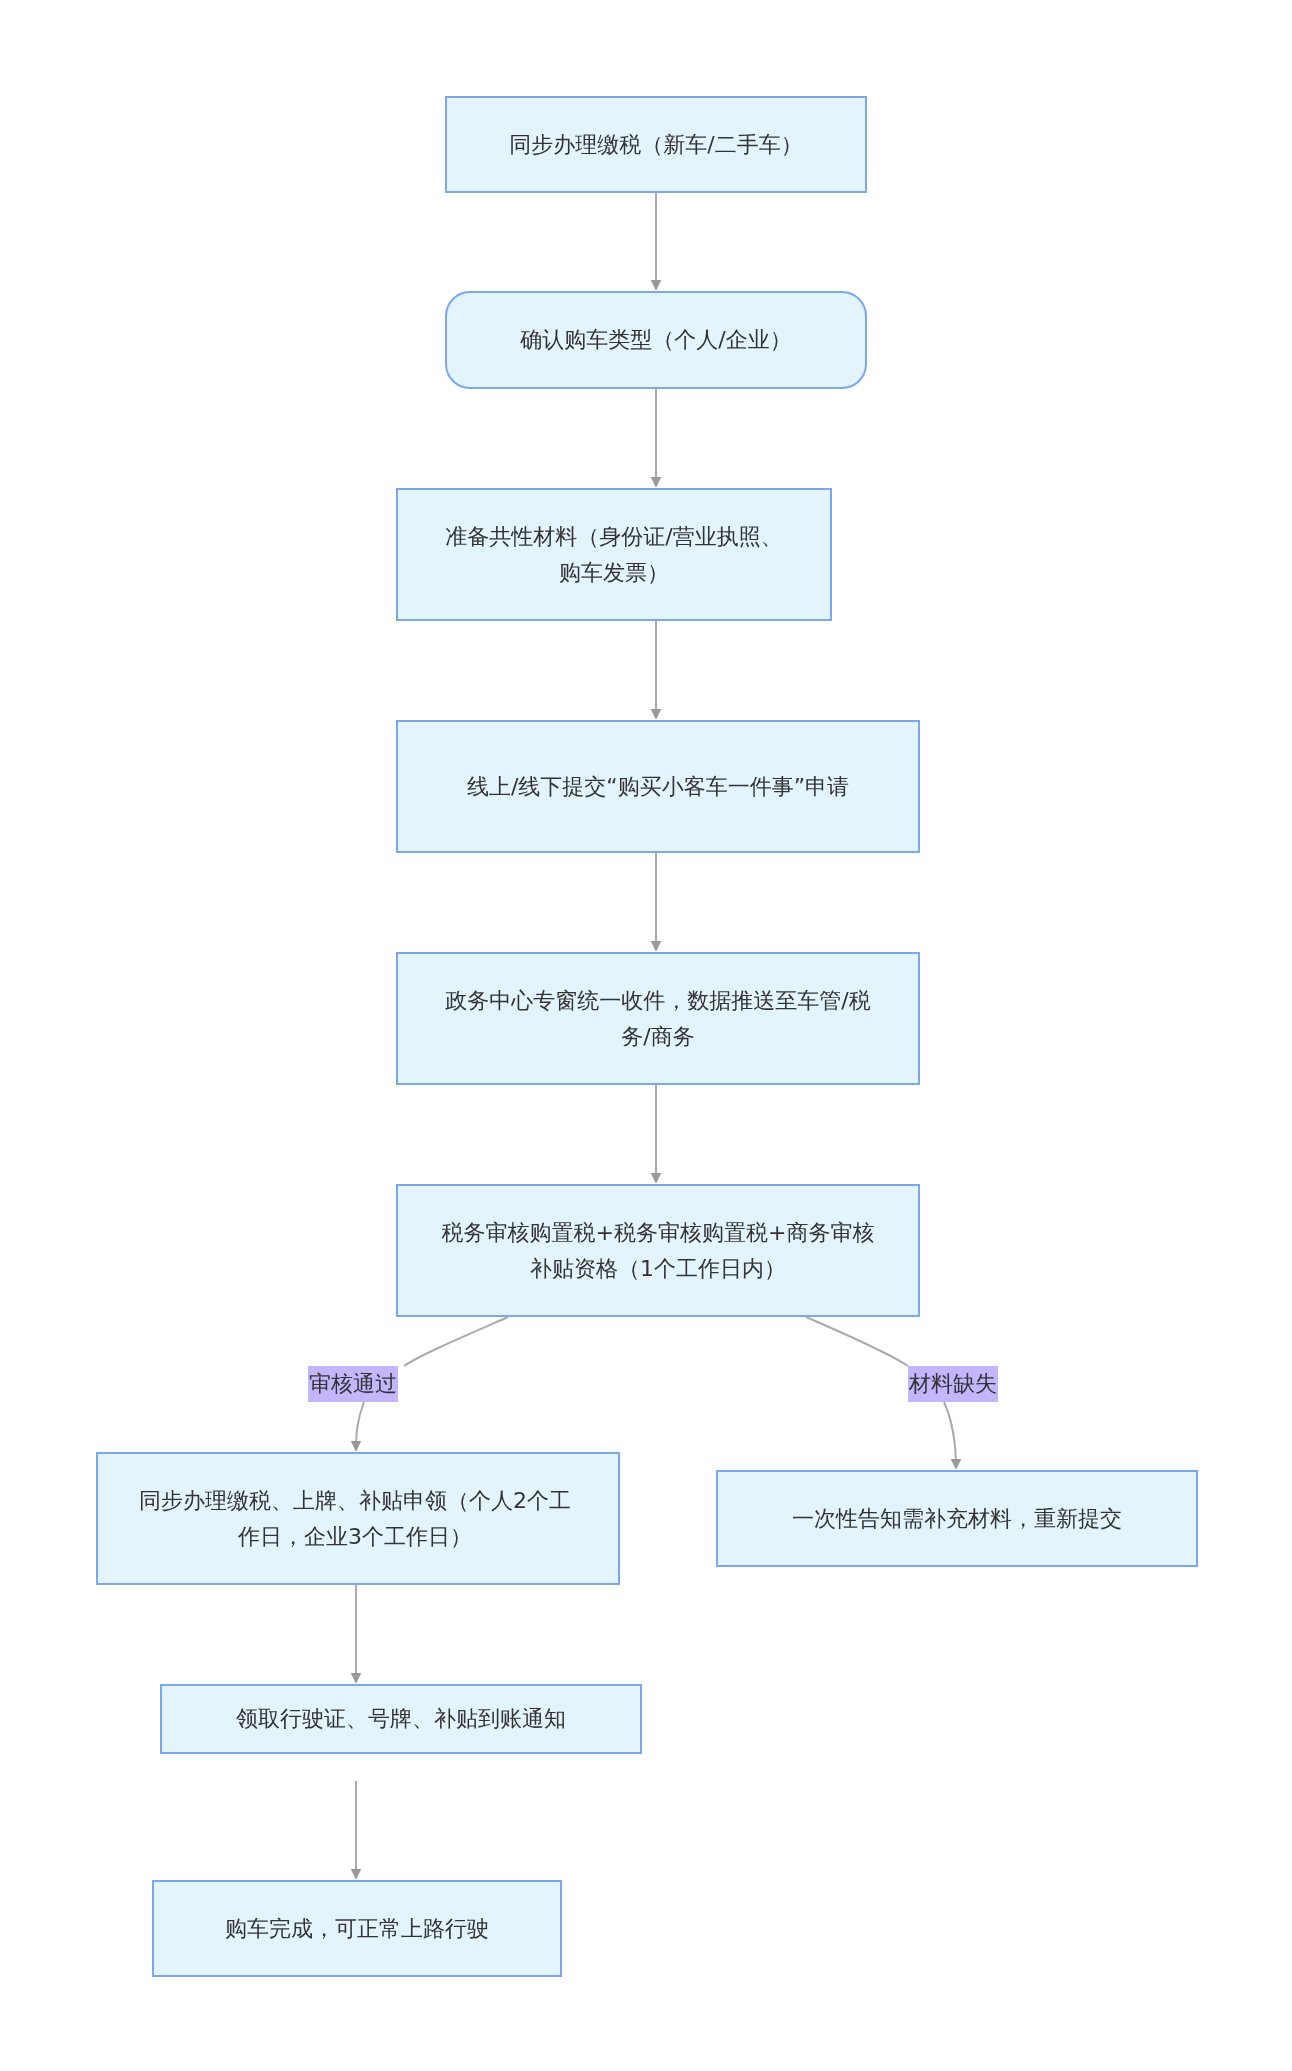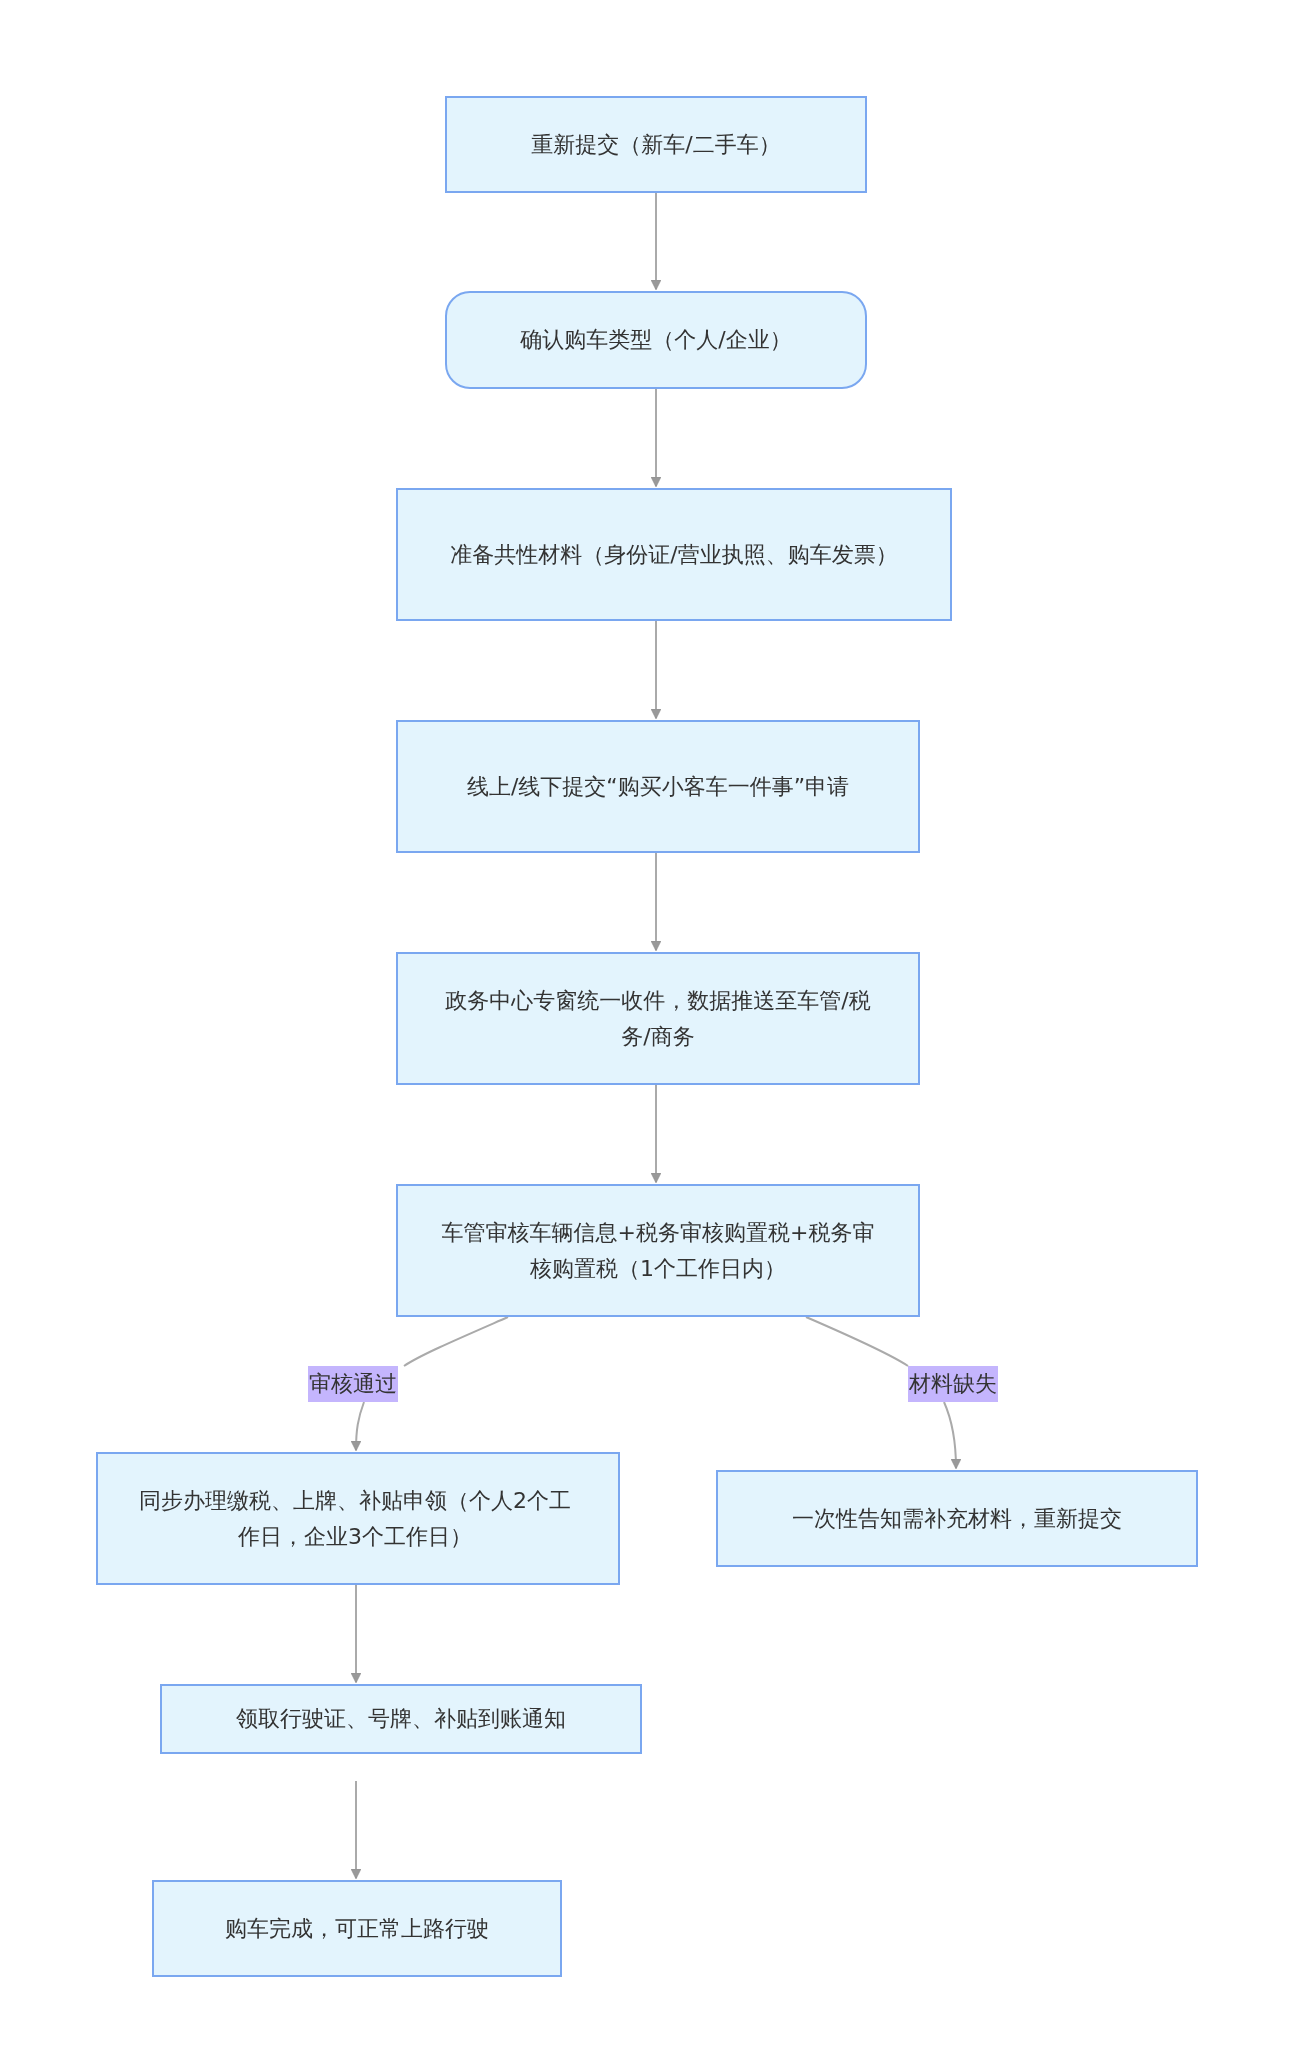--- a/index.html
+++ b/index.html
@@ -34,41 +34,41 @@
     <path d="M656,621 L656,718" fill="none" stroke="#aaaaaa" stroke-width="2" marker-end="url(#arrow)"></path>
     <path d="M656,853 L656,950" fill="none" stroke="#aaaaaa" stroke-width="2" marker-end="url(#arrow)"></path>
     <path d="M656,1085 L656,1182" fill="none" stroke="#aaaaaa" stroke-width="2" marker-end="url(#arrow)"></path>
     <path d="M508,1317 C460,1338 420,1355 404,1366 M364,1402 C358,1418 356,1430 356,1450" fill="none" stroke="#aaaaaa" stroke-width="2" marker-end="url(#arrow)"></path>
     <path d="M806,1317 C850,1336 890,1354 908,1366 M944,1402 C952,1420 956,1440 956,1468" fill="none" stroke="#aaaaaa" stroke-width="2" marker-end="url(#arrow)"></path>
     <path d="M356,1585 L356,1682" fill="none" stroke="#aaaaaa" stroke-width="2" marker-end="url(#arrow)"></path>
     <path d="M356,1781 L356,1878" fill="none" stroke="#aaaaaa" stroke-width="2" marker-end="url(#arrow)"></path>
   </svg>
 
   <div class="node" style="left:445px; top:96px; width:422px; height:97px;">
-    <span>重新提交（新车/二手车）</span>
+    <span>同步办理缴税（新车/二手车）</span>
   </div>
 
   <div class="node" style="left:445px; top:291px; width:422px; height:98px;border-radius:25px;">
     <span>确认购车类型（个人/企业）</span>
   </div>
 
-  <div class="node" style="left:396px; top:488px; width:556px; height:133px;">
+  <div class="node" style="left:396px; top:488px; width:436px; height:133px;">
     <span>准备共性材料（身份证/营业执照、购车发票）</span>
   </div>
 
   <div class="node" style="left:396px; top:720px; width:524px; height:133px;">
     <span>线上/线下提交“购买小客车一件事”申请</span>
   </div>
 
   <div class="node" style="left:396px; top:952px; width:524px; height:133px;">
     <span>政务中心专窗统一收件，数据推送至车管/税务/商务</span>
   </div>
 
   <div class="node" style="left:396px; top:1184px; width:524px; height:133px;">
-    <span>车管审核车辆信息+税务审核购置税+税务审核购置税（1个工作日内）</span>
+    <span>税务审核购置税+税务审核购置税+商务审核补贴资格（1个工作日内）</span>
   </div>
 
   <div class="edge-label" style="left:308px; top:1366px;">
     <span>审核通过</span>
   </div>
 
   <div class="edge-label" style="left:908px; top:1366px;">
     <span>材料缺失</span>
   </div>
 

